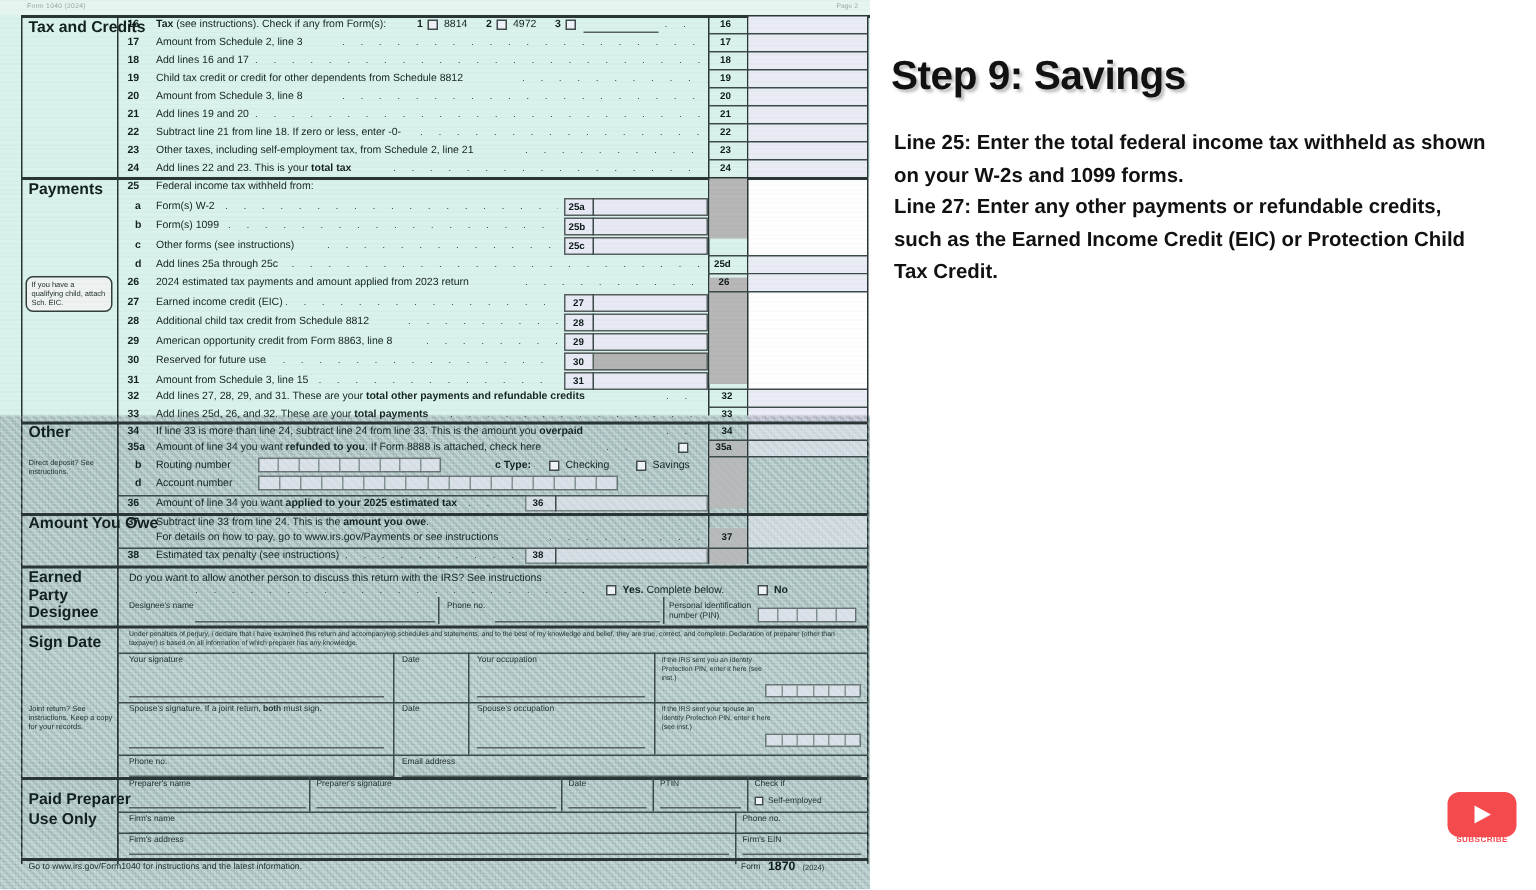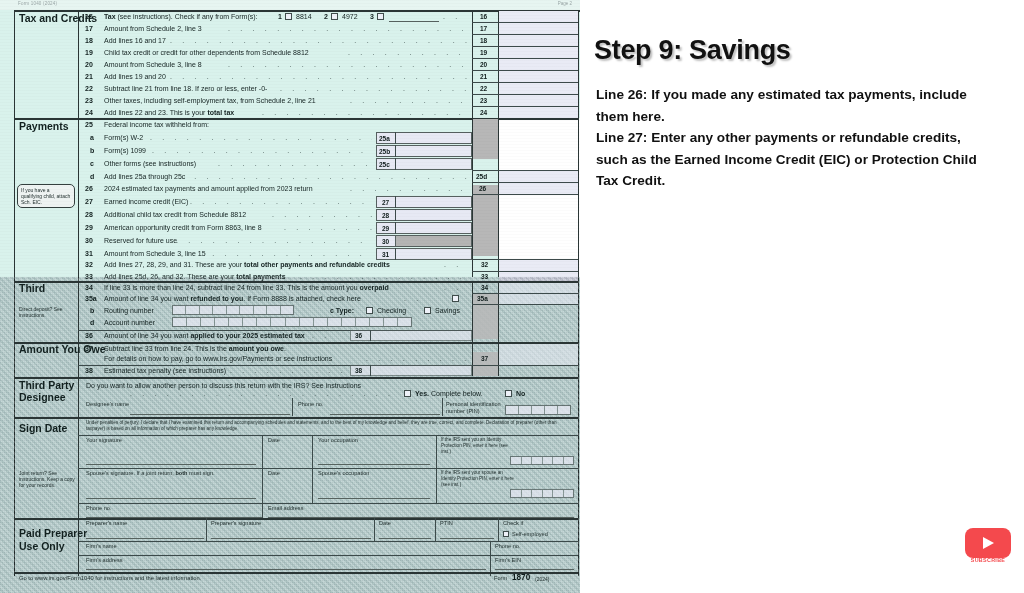--- a/index.html
+++ b/index.html
@@ -295,21 +295,21 @@
     <div class="grain"></div>
     <div class="grain2"></div>
     <div class="noise-top"></div>
 
     <div class="hb" style="left:14px;top:281px;width:564px;"></div>
     <div class="vb" style="left:78px;top:281px;height:295px;"></div>
     <div class="vb" style="left:472px;top:281px;height:95px;"></div>
     <div class="vb" style="left:498px;top:281px;height:95px;"></div>
 
     <div class="sect" style="left:19px;top:283px;">
-      <span>Third</span>
+      <span>Other</span>
     </div>
     <div class="tiny" style="left:19px;top:306px;width:58px;">Direct deposit? See instructions.</div>
 
     <div class="graycol" style="left:473px;top:293px;width:25px;height:46px;opacity:.85;"></div>
     <div class="graycol" style="left:473px;top:352px;width:25px;height:24px;opacity:.85;"></div>
 
     <div class="ln" style="left:85px;top:284px;">34</div>
     <div class="tx" style="left:104px;top:284px;">If line 33 is more than line 24, subtract line 24 from line 33. This is the amount you <b>overpaid</b></div>
     <div class="dots" style="left:444px;top:284px;width:26px;">. .</div>
     <div class="bnum" style="left:481px;top:284px;">34</div>
@@ -388,21 +388,21 @@
 
     <div class="ln" style="left:85px;top:367px;">38</div>
     <div class="tx" style="left:104px;top:367px;">Estimated tax penalty (see instructions)</div>
     <div class="dots" style="left:230px;top:367px;width:116px;">. . . . . . . . . . .</div>
     <div class="amt" style="left:350px;top:365px;width:122px;height:11px;opacity:.62;"></div>
     <div class="bnum" style="left:355px;top:367px;z-index:5;">38</div>
     <div class="v" style="left:370px;top:365px;height:11px;"></div>
 
     <div class="hb" style="left:14px;top:377px;width:564px;"></div>
     <div class="sect" style="left:19px;top:380px;width:58px;">
-      <span>Third Party Designee</span>
+      <span>Earned Party Designee</span>
     </div>
     <div class="tx" style="left:86px;top:381px;width:330px;white-space:normal;line-height:9px;">Do you want to allow another person to discuss this return with the IRS? See instructions</div>
     <div class="dots" style="left:130px;top:390px;width:270px;">. . . . . . . . . . . . . . . . . . . . . . . . .</div>
     <div class="cb" style="left:404px;top:390px;"></div>
     <div class="tx" style="left:415px;top:390px;"><b>Yes.</b> Complete below.</div>
     <div class="cb" style="left:505px;top:390px;"></div>
     <div class="tx" style="left:516px;top:390px;font-weight:bold;">No</div>
 
     <div class="sm" style="left:86px;top:401px;width:50px;">Designee's name</div>
     <div class="ul" style="left:130px;top:400px;width:160px;height:14px;"></div>
@@ -507,21 +507,21 @@
     <div class="hb" style="left:14px;top:572px;width:564px;"></div>
     <div class="sm" style="left:19px;top:575px;font-size:5.8px;">Go to www.irs.gov/Form1040 for instructions and the latest information.</div>
     <div class="sm" style="left:494px;top:575px;font-size:5.6px;">Form</div>
     <div class="sm" style="left:512px;top:574px;font-size:8.2px;font-weight:bold;color:#0f1c1b;">1870</div>
     <div class="sm" style="left:535px;top:576px;font-size:5px;">(2024)</div>
   </div>
 
   <div id="panel">
     <div class="title">Step 9: Savings</div>
     <div class="body">
-      <p>Line 26: If you made any estimated tax payments, include them here.</p>
+      <p>Line 25: Enter the total federal income tax withheld as shown on your W-2s and 1099 forms.</p>
       <p>Line 27: Enter any other payments or refundable credits, such as the Earned Income Credit (EIC) or Protection Child Tax Credit.</p>
     </div>
   </div>
 
   <div id="sub">
     <div class="ytbox">
       <div class="yttri"></div>
     </div>
     <div class="ytlabel">SUBSCRIBE</div>
   </div>

